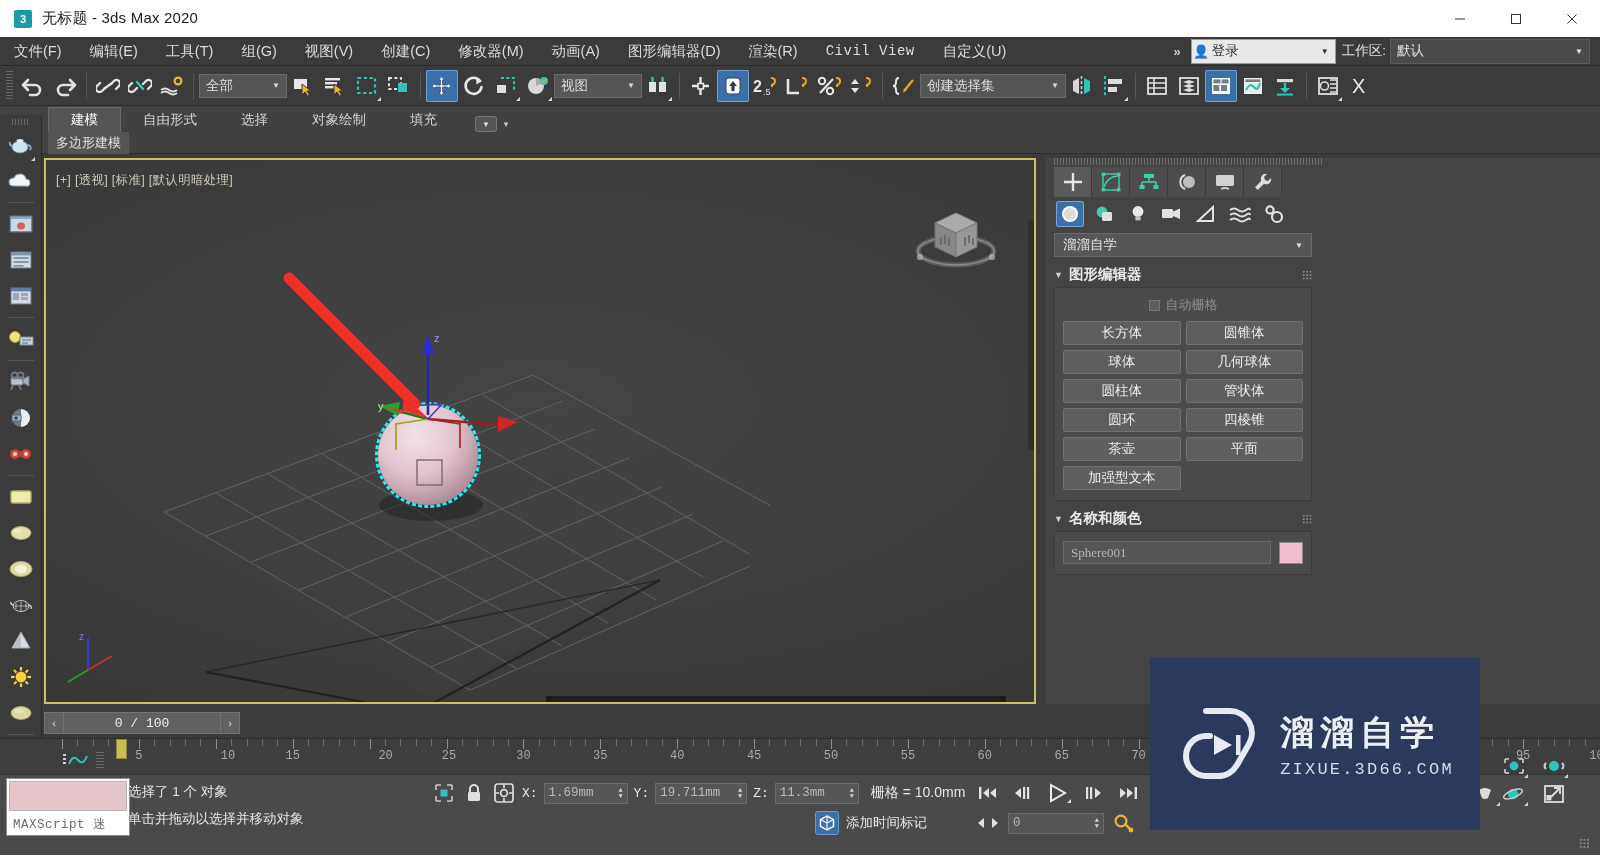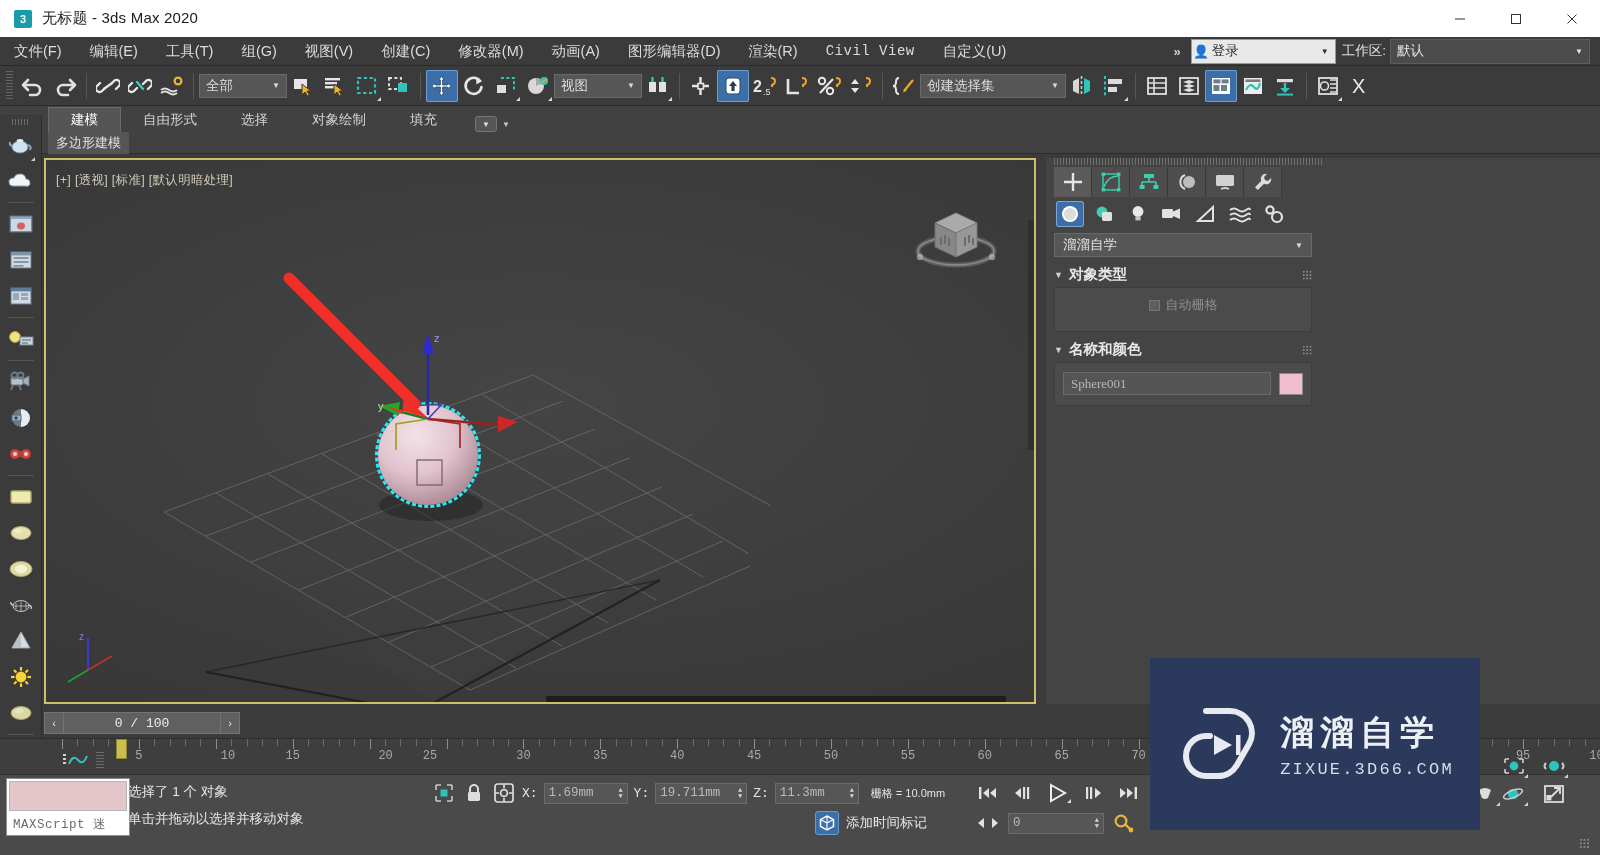--- a/index.html
+++ b/index.html
@@ -201,21 +201,21 @@
   .st-l1{font-size:13.5px;color:#e6e6e6;margin-bottom:9px;}
   .st-l2{font-size:13.5px;color:#e6e6e6;}
   .coordarea{position:absolute;left:432px;top:6px;display:flex;align-items:center;gap:6px;}
   .coordicn{width:24px;height:24px;display:flex;align-items:center;justify-content:center;}
   .axlbl{font-size:13px;color:#e4e4e4;font-family:"Liberation Mono","DejaVu Sans Mono",monospace;}
   .spin{
     height:21px;background:#565656;border:1px solid #6b6b6b;color:#b9b9b9;font-size:12.5px;
     display:flex;align-items:center;padding:0 4px;font-family:"Liberation Mono","DejaVu Sans Mono",monospace;
   }
   .spin .arrows{margin-left:auto;display:flex;flex-direction:column;line-height:6px;font-size:7px;color:#d2d2d2;padding-left:6px;}
-  .gridtxt{font-size:11px;color:#e4e4e4;margin-left:6px;}
+  .gridtxt{font-size:14px;color:#e4e4e4;margin-left:6px;}
   .addkey{position:absolute;left:815px;top:36px;display:flex;align-items:center;gap:7px;text-align:center;}
   .akbtn{width:24px;height:24px;background:#3c6fa8;border:1px solid #6a9bd0;border-radius:3px;display:flex;align-items:center;justify-content:center;}
   .playctl{position:absolute;left:975px;top:6px;display:flex;align-items:center;gap:9px;}
   .pbtn{width:26px;height:24px;display:flex;align-items:center;justify-content:center;color:#e2e2e2;font-size:13px;position:relative;}
   .framerow{position:absolute;left:975px;top:36px;display:flex;align-items:center;gap:7px;}
   .navicons{position:absolute;right:8px;top:6px;width:150px;height:70px;}
   .nvb{position:absolute;width:28px;height:26px;display:flex;align-items:center;justify-content:center;}
 
   
   .watermark{
@@ -872,27 +872,40 @@
       </div>
     </div>
     <div class="cp-combo">
       <span>溜溜自学</span>
       <span class="cv">▼</span>
     </div>
 
     <div class="rollout">
       <div class="rollout-hdr">
         <span class="tri">▼</span>
-        <span>对象类型</span>
+        <span>图形编辑器</span>
         <span class="dots"></span>
       </div>
       <div class="rollout-body">
         <div class="autogrid">
           <span class="chk"></span>
           <span>自动栅格</span>
+        </div>
+        <div class="btngrid">
+          <div class="objbtn">长方体</div>
+          <div class="objbtn">圆锥体</div>
+          <div class="objbtn">球体</div>
+          <div class="objbtn">几何球体</div>
+          <div class="objbtn">圆柱体</div>
+          <div class="objbtn">管状体</div>
+          <div class="objbtn">圆环</div>
+          <div class="objbtn">四棱锥</div>
+          <div class="objbtn">茶壶</div>
+          <div class="objbtn">平面</div>
+          <div class="objbtn single">加强型文本</div>
         </div>
       </div>
     </div>
 
     <div class="rollout">
       <div class="rollout-hdr">
         <span class="tri">▼</span>
         <span>名称和颜色</span>
         <span class="dots"></span>
       </div>
@@ -1019,21 +1032,21 @@
         <div class="tick" style="left: 1445.72px;"></div>
         <div class="tick maj" style="left: 1461.1px;"></div>
         <div class="tick" style="left: 1476.48px;"></div>
         <div class="tick" style="left: 1491.86px;"></div>
         <div class="tick" style="left: 1507.24px;"></div>
         <div class="tick" style="left: 1522.62px;"></div>
         <div class="tlab" style="left: 76.9px;">5</div>
         <div class="tlab" style="left: 166px;">10</div>
         <div class="tlab" style="left: 230.7px;">15</div>
         <div class="tlab" style="left: 307.6px; margin-left: 16px;">20</div>
-        <div class="tlab" style="left: 368px;">25</div>
+        <div class="tlab" style="left: 387px;">25</div>
         <div class="tlab" style="left: 461.4px;">30</div>
         <div class="tlab" style="left: 538.3px;">35</div>
         <div class="tlab" style="left: 615.2px;">40</div>
         <div class="tlab" style="left: 692.1px;">45</div>
         <div class="tlab" style="left: 769px;">50</div>
         <div class="tlab" style="left: 845.9px;">55</div>
         <div class="tlab" style="left: 922.8px;">60</div>
         <div class="tlab" style="left: 999.7px;">65</div>
         <div class="tlab" style="left: 1076.6px;">70</div>
         <div class="tlab" style="left: 1153.5px;">75</div>

